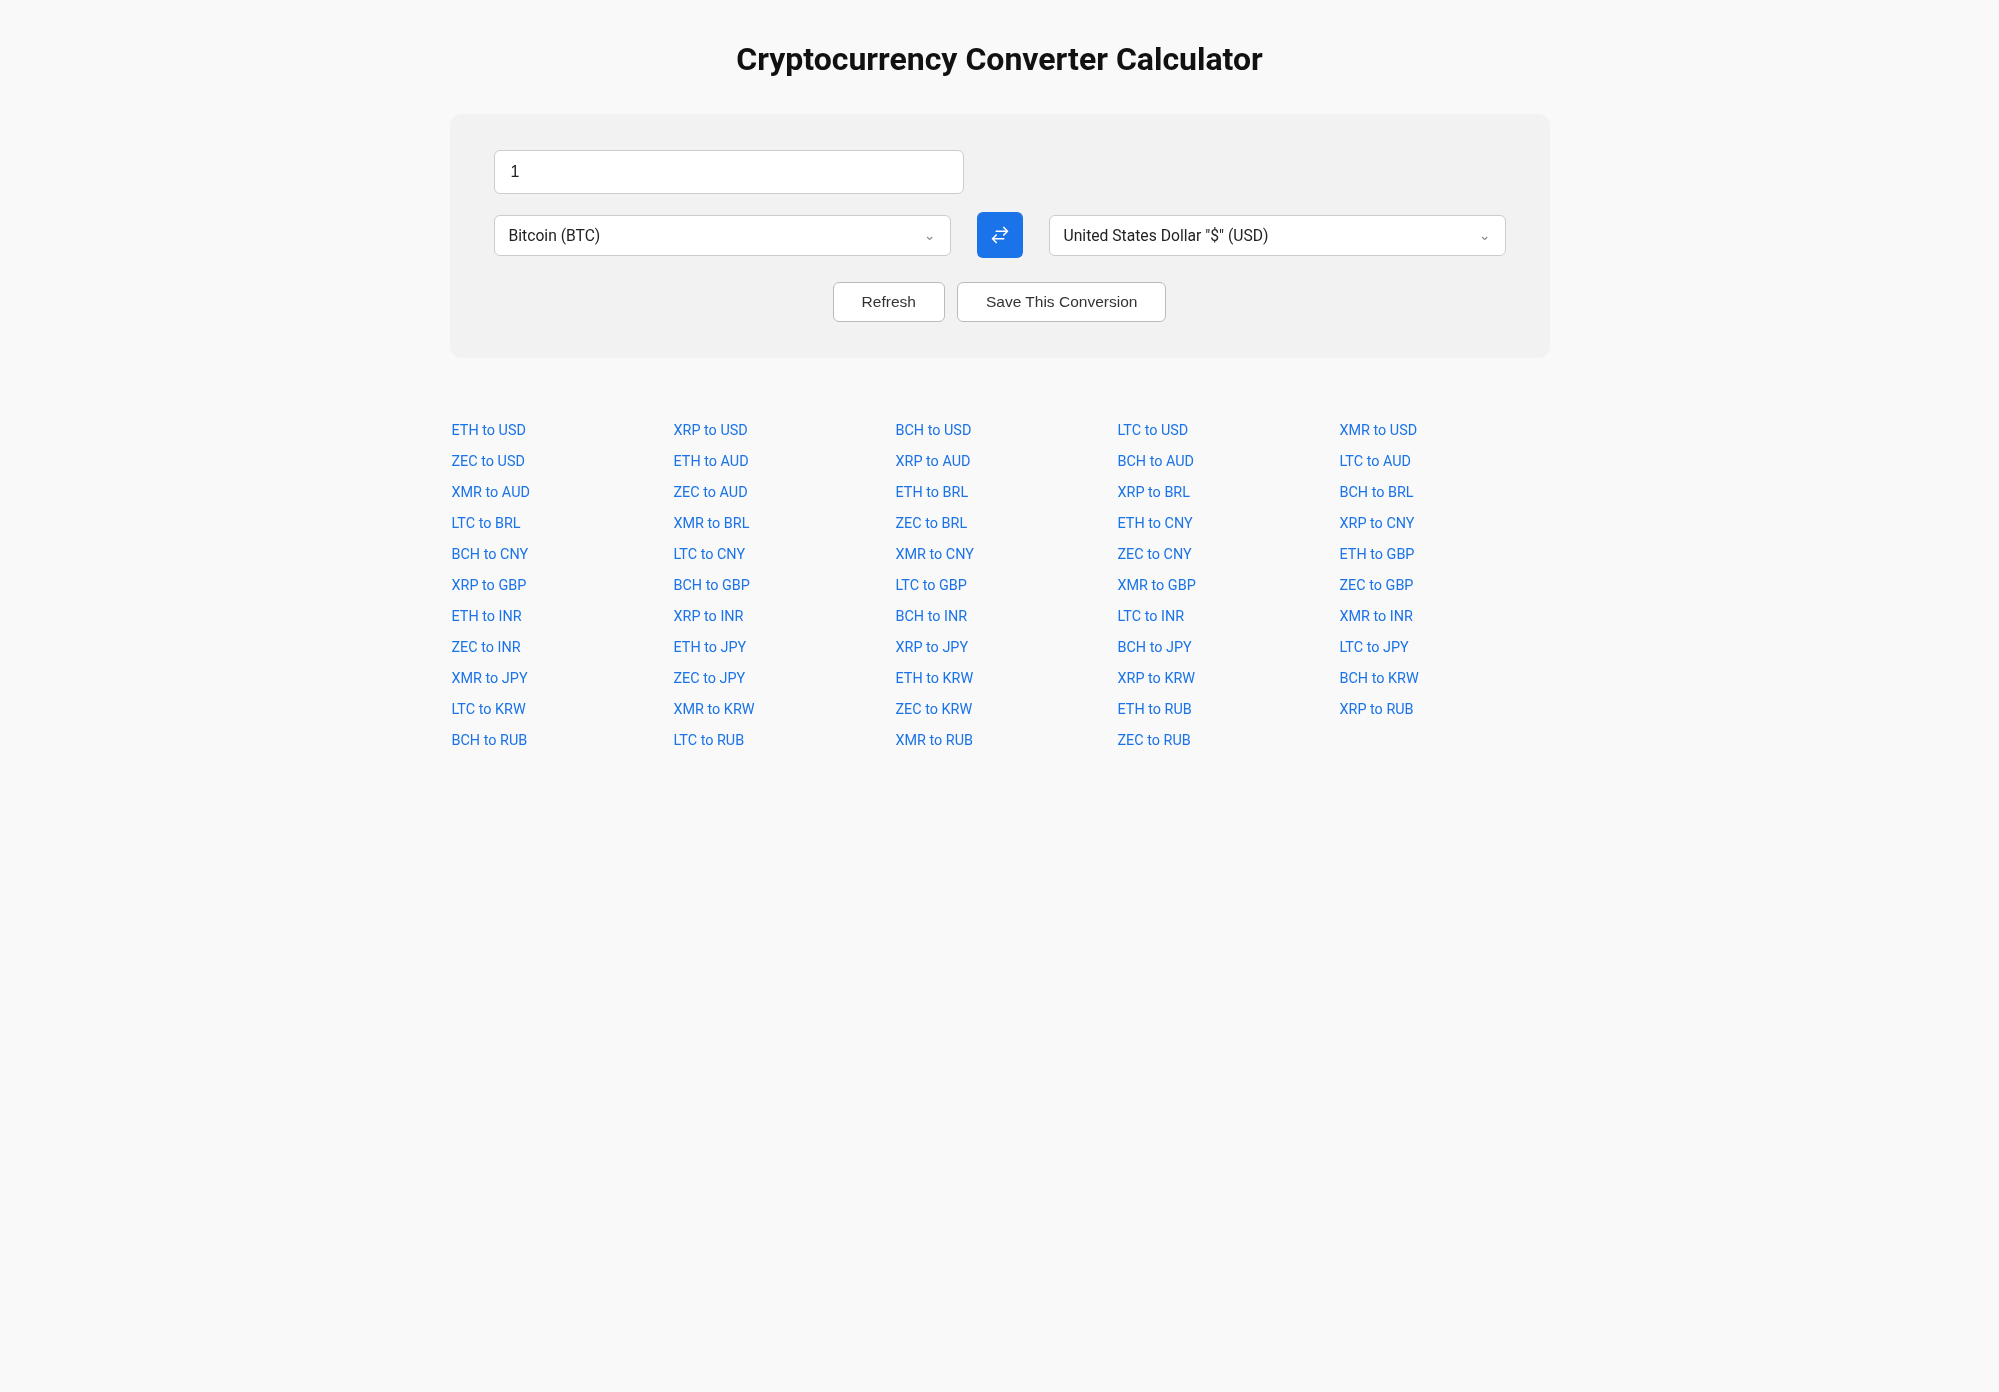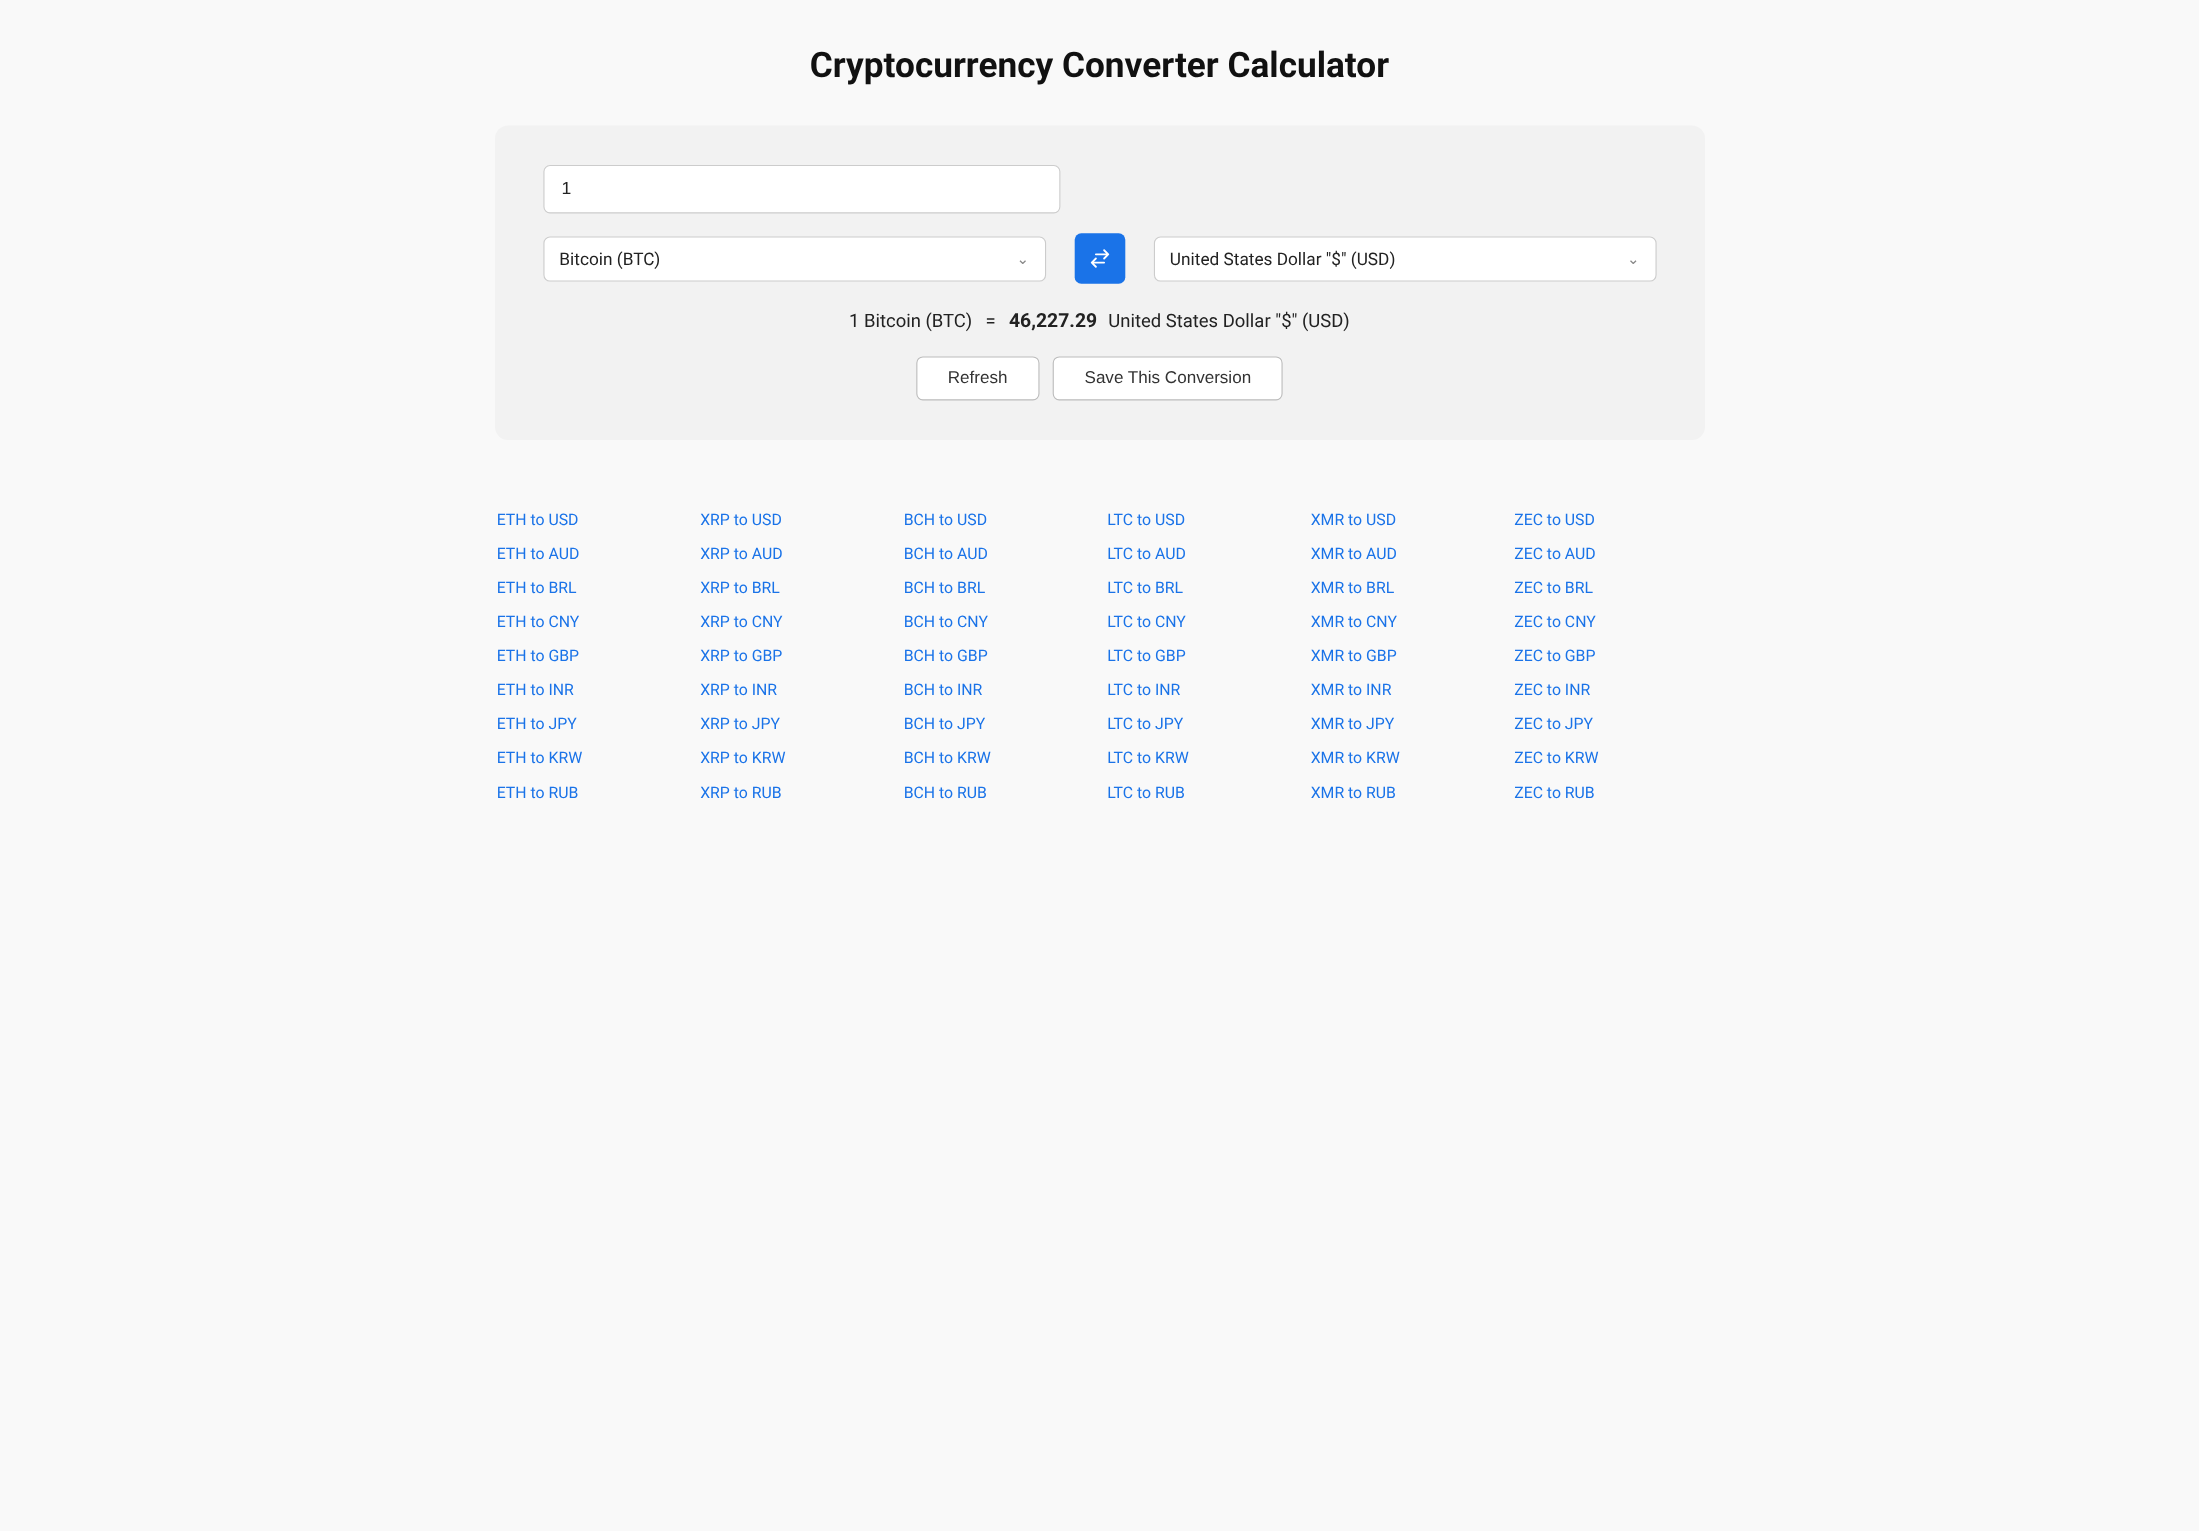--- a/index.html
+++ b/index.html
@@ -142,21 +142,21 @@
     .popular-title {
       text-align: center;
       font-size: 1.45rem;
       font-weight: 700;
       margin-bottom: 28px;
       color: #111;
     }
 
     .conversions-grid {
       display: grid;
-      grid-template-columns: repeat(6, 1fr);
+      grid-template-columns: repeat(5, 1fr);
       gap: 6px 10px;
     }
 
     .conversion-link {
       color: #1a73e8;
       font-size: 0.9rem;
       text-decoration: none;
       padding: 4px 2px;
       cursor: pointer;
       display: block;
@@ -184,26 +184,20 @@
       </svg>
     </button>
 
     <div class="currency-select-wrapper">
       <span class="label">United States Dollar "$" (USD)</span>
       <span class="chevron-icon">⌄</span>
     </div>
 
   </div>
 
-  <div class="result-row">
-    <span>1 Bitcoin (BTC)</span>
-    <span style="margin: 0 8px;">=</span>
-    <span class="result-value">46,227.29</span>
-    <span style="margin-left: 6px;">United States Dollar "$" (USD)</span>
-  </div>
 
   <div class="action-buttons">
     <button class="btn-refresh">Refresh</button>
     <button class="btn-save">Save This Conversion</button>
   </div>
 
 </div>
 
 <div class="popular-section">
 

